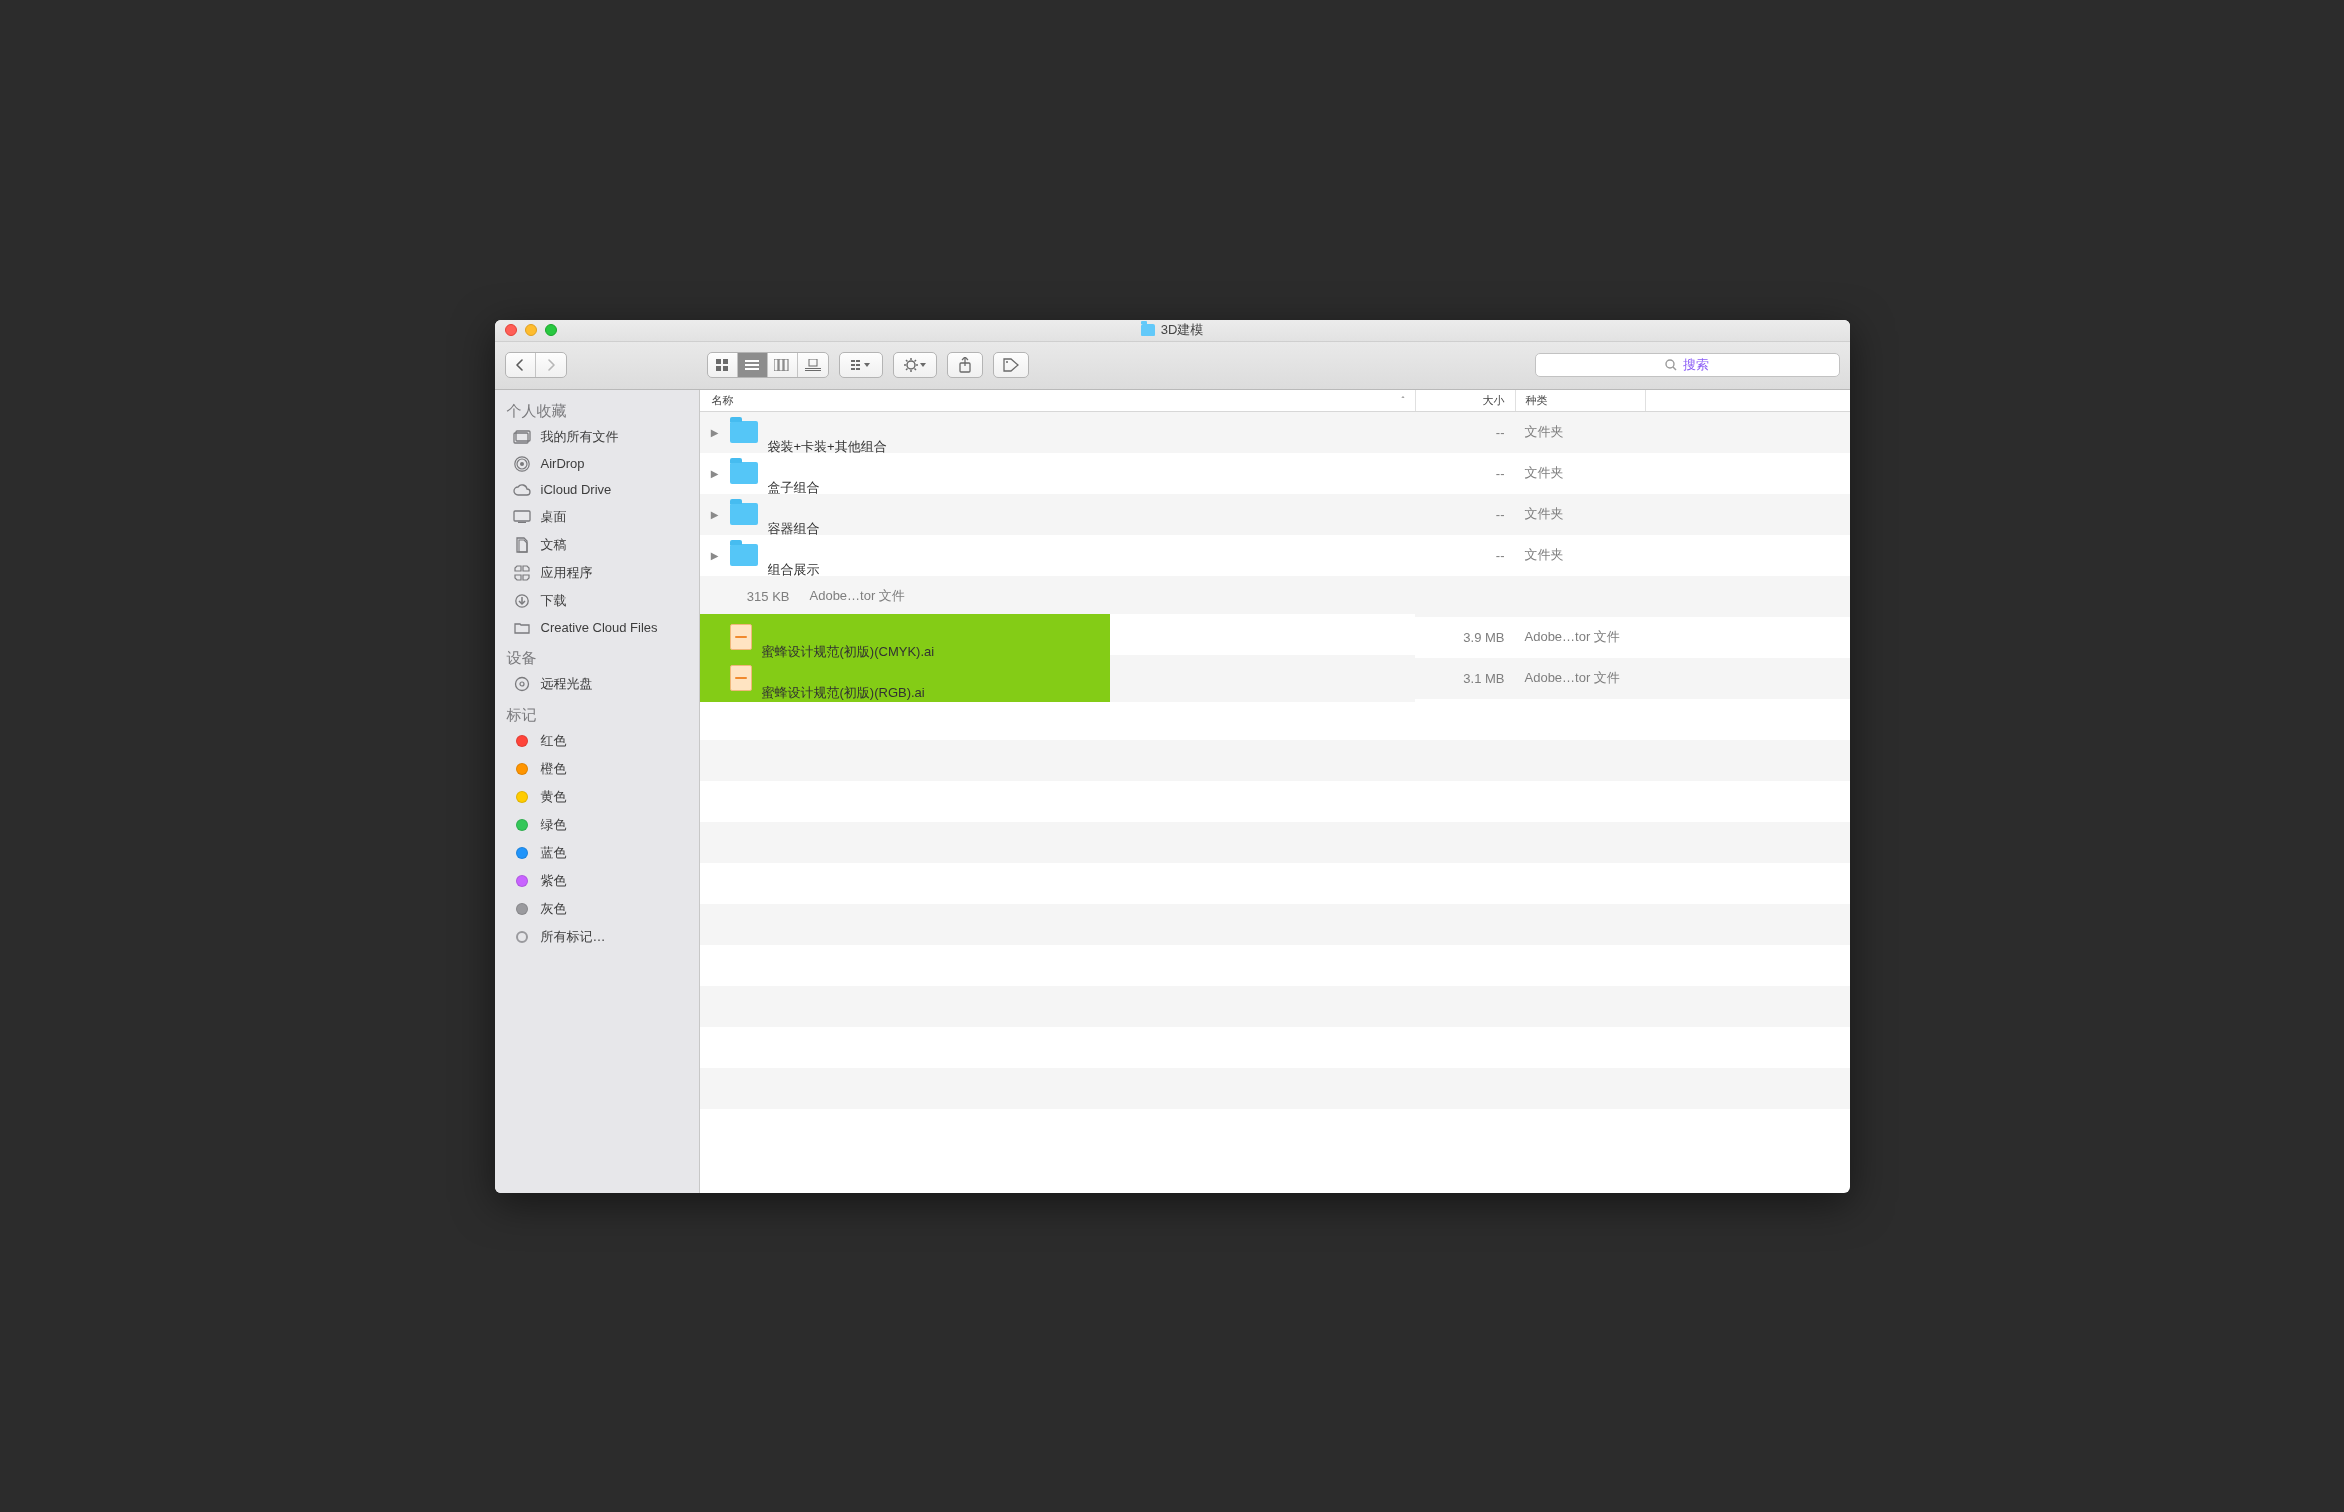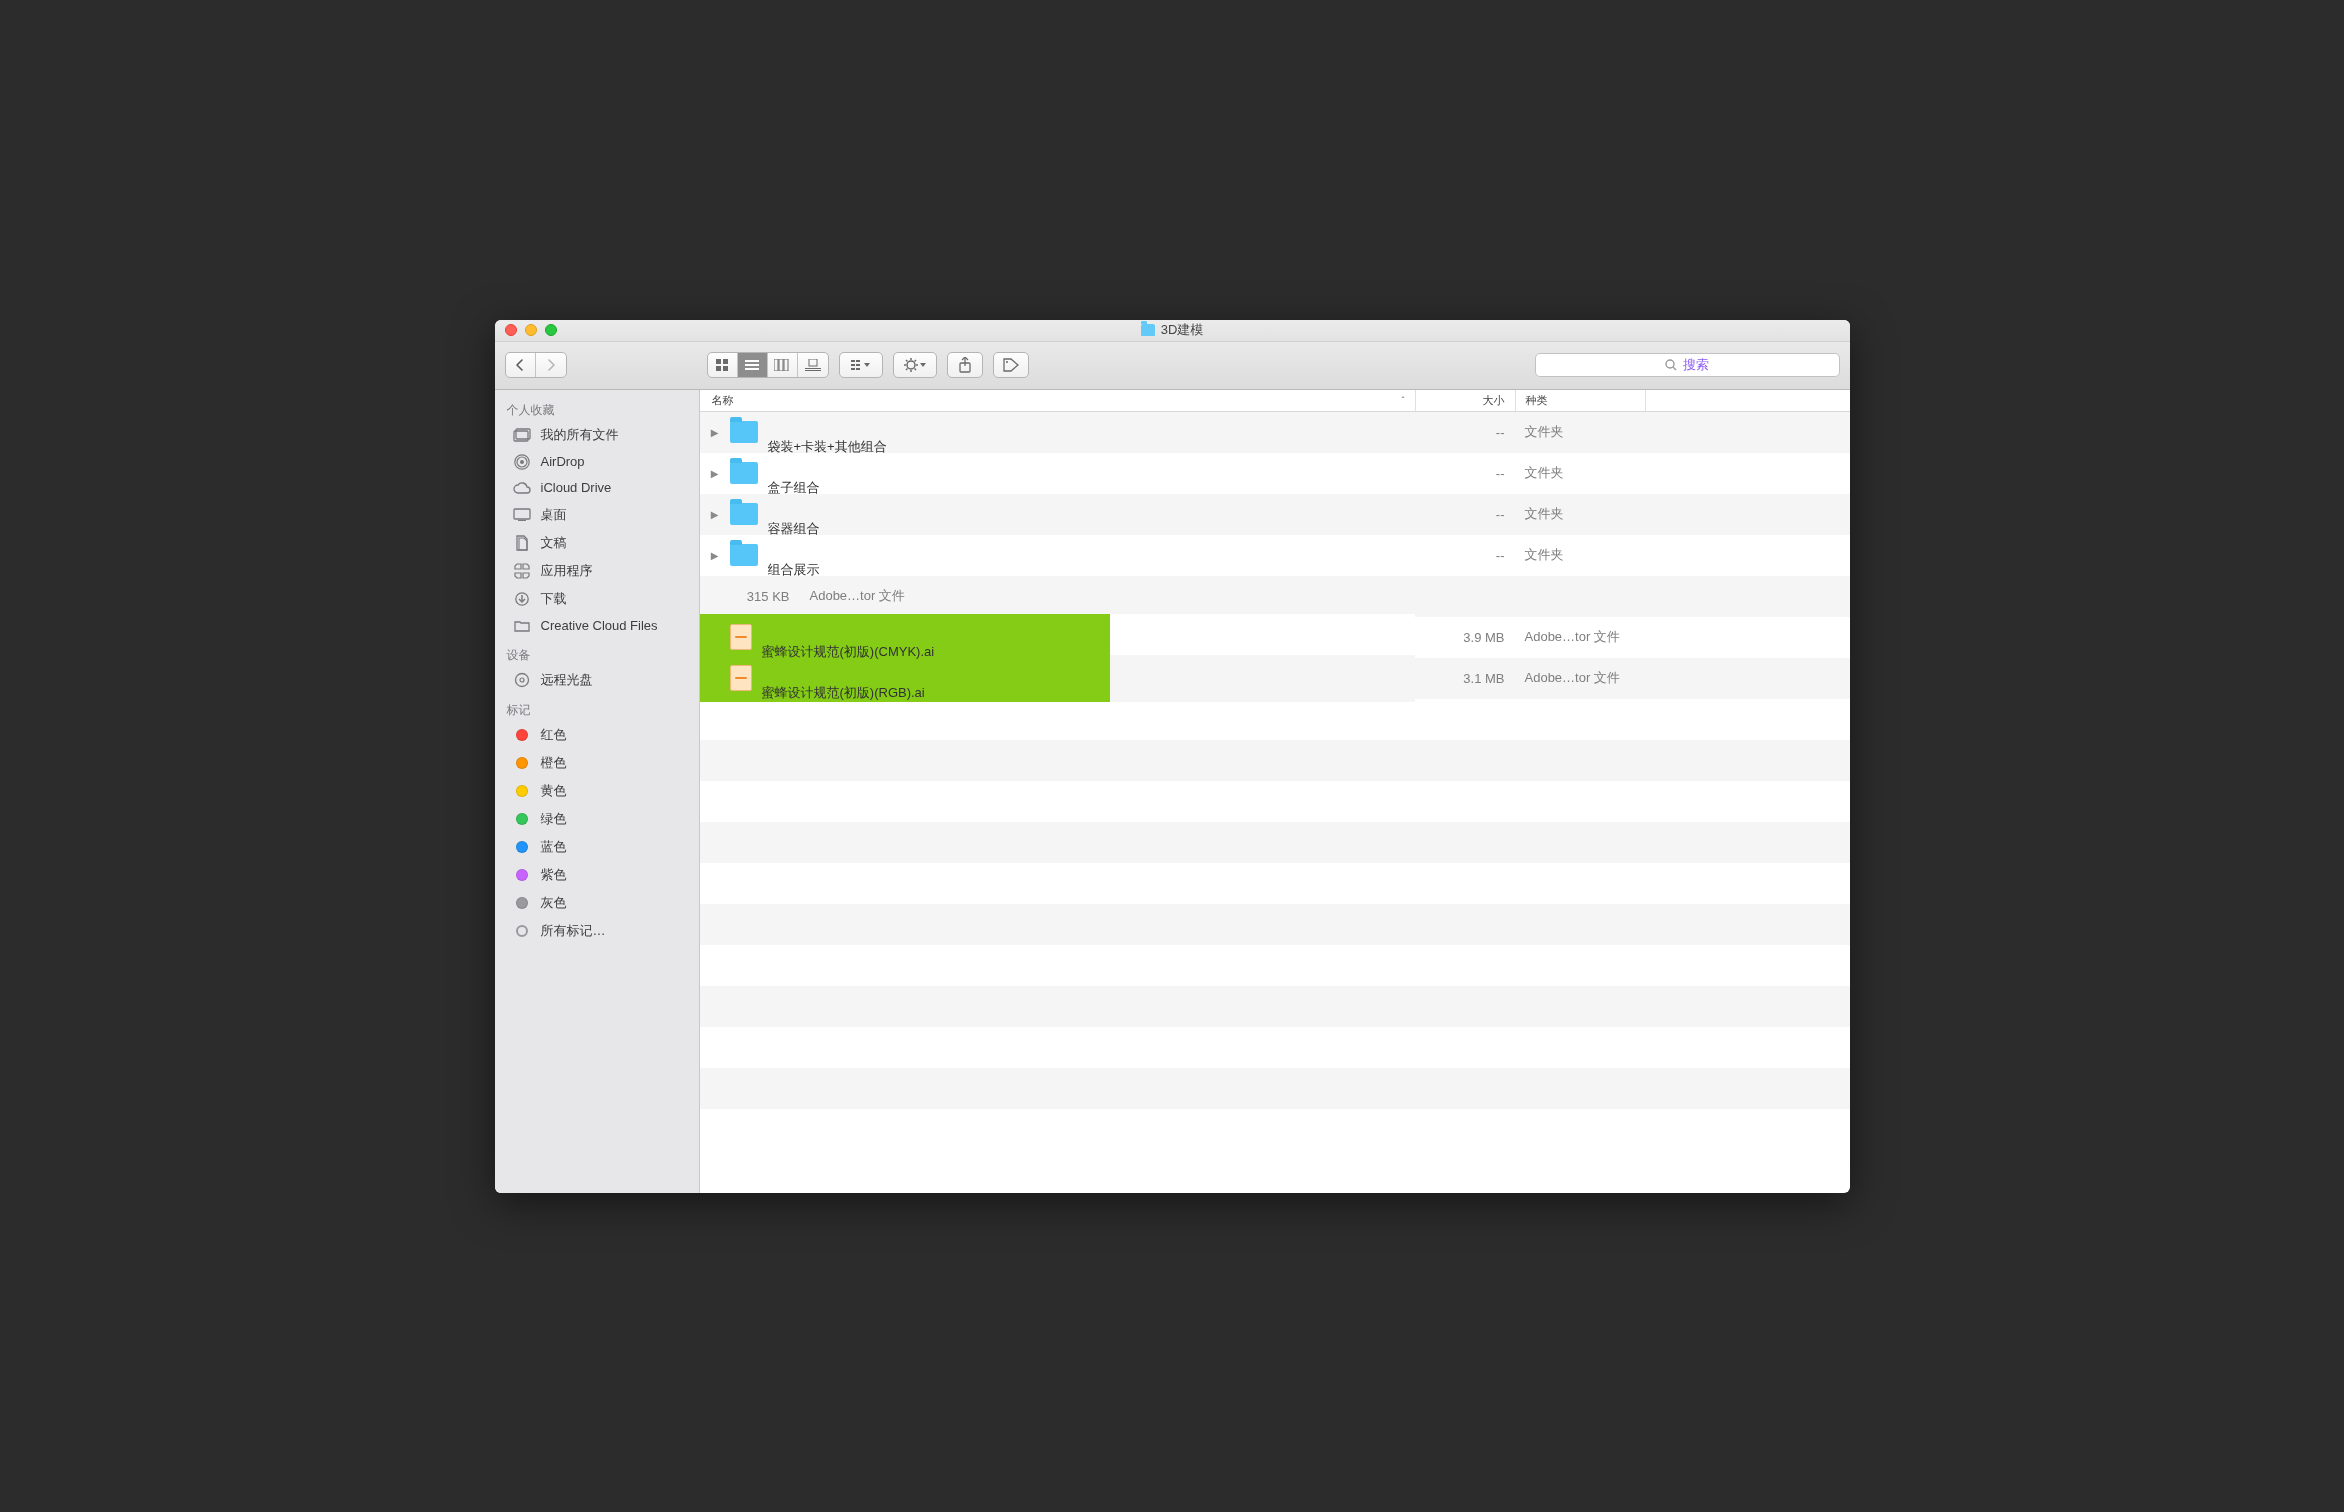--- a/index.html
+++ b/index.html
@@ -99,21 +99,21 @@
     flex:1; display:flex; min-height:0;
   }
   .sidebar {
     width: 205px;
     background:#e7e7ea;
     border-right:1px solid #c8c8c8;
     overflow-y:auto;
     padding-top:4px;
   }
   .sb-header {
-    font-size:12px; color:#7a7a7d;
+    font-size:15px; color:#7a7a7d;
     padding: 8px 12px 2px;
   }
   .sb-item {
     display:flex; align-items:center; gap:10px;
     padding: 5px 12px 5px 18px;
     font-size:13px; color:#3d3d3d;
   }
   .sb-item .ic { width:18px; height:16px; display:flex; align-items:center; justify-content:center; color:#6f6f72;}
   .tag-dot { width:12px; height:12px; border-radius:50%; border:1px solid rgba(0,0,0,.12);}
   .tag-dot.red{background:#ff443a;}

